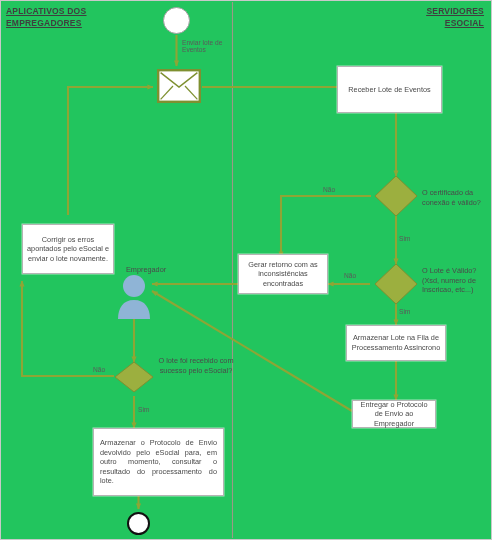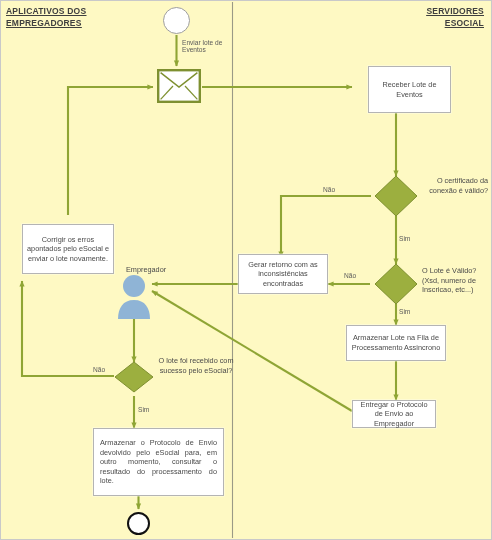--- a/index.html
+++ b/index.html
@@ -1,19 +1,19 @@
 <!DOCTYPE html>
 <html><head>
 <meta charset="utf-8">
 <style>
   html,body{margin:0;padding:0;background:#ffffff;}
   body{font-family:"Liberation Sans",sans-serif;}
   #canvas{
     position:relative;width:492px;height:540px;
-    background:#fef9c3;
+    background:#22c55e;
     overflow:hidden;
     text-decoration:underline;
   }
   #frame{
     position:absolute;left:0;top:0;width:492px;height:540px;
     box-sizing:border-box;
     border:1px solid #c9c9c9;
     pointer-events:none;
   }
   svg.layer{position:absolute;left:0;top:0;width:492px;height:540px;}
@@ -126,21 +126,21 @@
     <path d="M3.6,30.4 L16,17" fill="none" stroke="#7E9030" stroke-width="1.2"></path>
     <path d="M40.4,30.4 L28,17" fill="none" stroke="#7E9030" stroke-width="1.2"></path>
   </svg>
 
   <div class="actor-label" style="left:110px;top:265px;">Empregador</div>
   <svg class="actor" style="left:113px;top:274px;width:42px;height:46px;" viewBox="0 0 42 46">
     <circle cx="21" cy="12" r="11" fill="#8FB4D6"></circle>
     <path d="M21,26 C32,26 37,34 37,45 L5,45 C5,34 10,26 21,26 z" fill="#8FB4D6"></path>
   </svg>
 
-  <div class="node" style="left:368px;top:66px;width:83px;height:47px;">
+  <div class="node" style="left:337px;top:66px;width:105px;height:47px;">
     <span>Receber Lote de Eventos</span>
   </div>
 
   <div class="node" style="left:238px;top:254px;width:90px;height:40px;">
     <span>Gerar retorno com as inconsistências encontradas</span>
   </div>
 
   <div class="node" style="left:22px;top:224px;width:92px;height:50px;">
     <span>Corrigir os erros apontados pelo eSocial e enviar o lote novamente.</span>
   </div>
@@ -150,21 +150,21 @@
   </div>
 
   <div class="node" style="left:352px;top:400px;width:84px;height:28px;">
     <span>Entregar o Protocolo de Envio ao Empregador</span>
   </div>
 
   <div class="node just" style="left:73px;top:428px;width:131px;height:68px;padding:4px 6px;">
     <span>Armazenar o Protocolo de Envio devolvido pelo eSocial para, em outro momento, consultar o resultado do processamento do lote.</span>
   </div>
 
-  <div class="side-label" style="left:422px;top:176px;width:66px;white-space:normal;text-align:right;">O certificado da conexão é válido?</div>
+  <div class="side-label" style="left:422px;top:188px;width:66px;white-space:normal;">O certificado da conexão é válido?</div>
   <div class="side-label" style="left:422px;top:266px;width:70px;white-space:normal;">O Lote é Válido? (Xsd, numero de Inscricao, etc...)</div>
   <div class="side-label" style="left:158px;top:356px;width:76px;white-space:normal;text-align:center;">O lote foi recebido com sucesso pelo eSocial?</div>
 
   <div class="edge-label" style="left:182px;top:39px;width:44px;white-space:normal;">Enviar lote de Eventos</div>
   <div class="edge-label" style="left:323px;top:186px;">Não</div>
   <div class="edge-label" style="left:399px;top:235px;">Sim</div>
   <div class="edge-label" style="left:344px;top:272px;">Não</div>
   <div class="edge-label" style="left:399px;top:308px;">Sim</div>
   <div class="edge-label" style="left:93px;top:366px;">Não</div>
   <div class="edge-label" style="left:138px;top:406px;">Sim</div>

